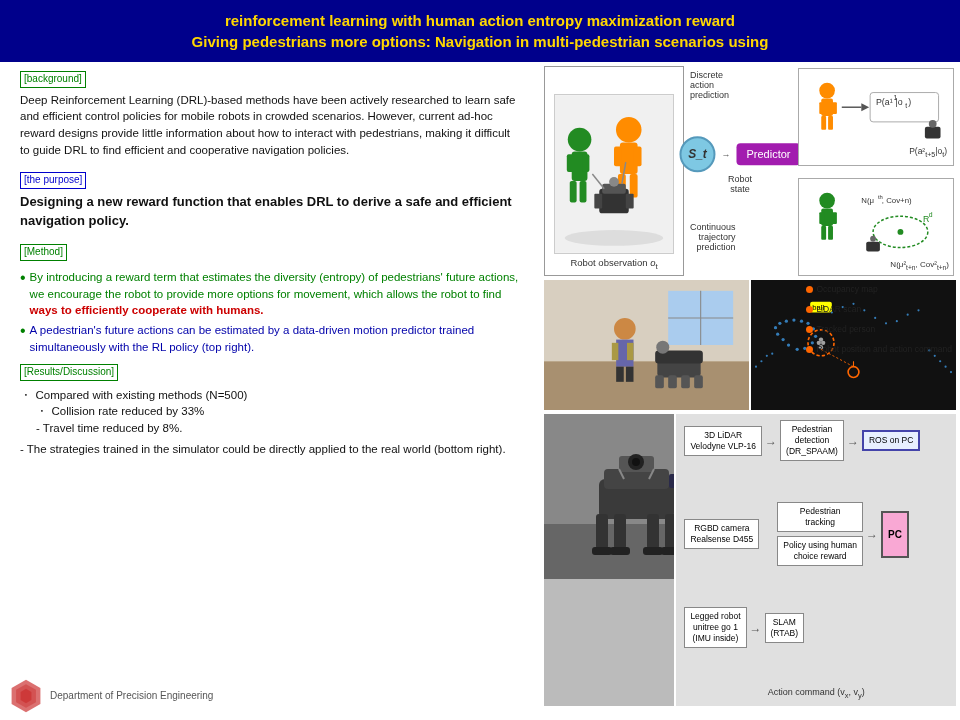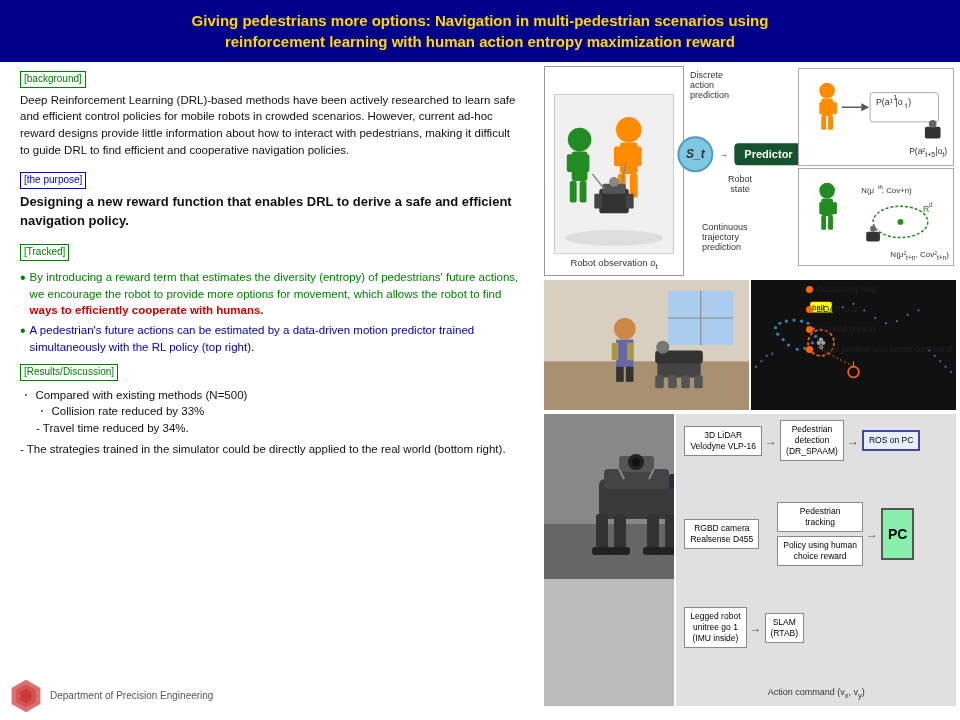--- a/index.html
+++ b/index.html
@@ -143,47 +143,47 @@
       flex: 1;
       display: flex;
       flex-direction: column;
       align-items: center;
       justify-content: center;
       position: relative;
       font-size: 10px;
     }
 
     .pred-box {
-      background: #14532d;
+      background: #a21caf;
       color: #fff;
       padding: 5px 10px;
       border-radius: 4px;
       font-size: 11px;
-      font-weight: bold;
+      font-weight: normal;
     }
 
     .state-circle {
       width: 36px;
       height: 36px;
       border-radius: 50%;
       background: #7ec8e3;
       border: 2px solid #5599bb;
       display: flex;
       align-items: center;
       justify-content: center;
       font-size: 10px;
       font-weight: bold;
       color: #333;
     }
 
     .right-diagram-panel {
       width: 160px;
       display: flex;
       flex-direction: column;
-      gap: 2px;
+      gap: 12px;
       padding: 2px;
     }
 
     .diag-box {
       border: 1px solid #aaa;
       background: #fff;
       height: 98px;
       display: flex;
       flex-direction: column;
       align-items: center;
@@ -267,54 +267,54 @@
       white-space: nowrap;
     }
 
     .brf-arrow {
       color: #555;
       font-size: 12px;
     }
 
     .brf-pc {
       border: 2px solid #555;
-      background: #86efac;
+      background: #f9a8d4;
       padding: 16px 5px;
-      font-size: 14px;
+      font-size: 10px;
       font-weight: bold;
     }
 
     .bottom-action-label {
       text-align: center;
       font-size: 9px;
       color: #333;
       margin-top: 2px;
     }
   </style>
 </head>
 <body>
 
 <div class="header">
+  <div>reinforcement learning with human action entropy maximization reward</div>
   <div>Giving pedestrians more options: Navigation in multi-pedestrian scenarios using</div>
-  <div>reinforcement learning with human action entropy maximization reward</div>
 </div>
 
 <div class="content">
 
   <div class="left-panel">
 
     <span class="tag-background">[background]</span>
 
     <p style="font-size:11.5px; margin-bottom:6px;">Deep Reinforcement Learning (DRL)-based methods have been actively researched to learn safe and efficient control policies for mobile robots in crowded scenarios. However, current ad-hoc reward designs provide little information about how to interact with pedestrians, making it difficult to guide DRL to find efficient and cooperative navigation policies.</p>
 
     <span class="tag-purpose">[the purpose]</span>
 
     <p class="section-title" style="font-size:13px; margin-bottom:6px;">Designing a new reward function that enables DRL to derive a safe and efficient navigation policy.</p>
 
-    <span class="tag-method">[Tracked]</span>
+    <span class="tag-method">[Method]</span>
 
     <div style="margin-top:4px;">
       <div class="bullet-point">
         <span class="bullet-dot">•</span>
         <span class="method-highlight">
           <span>By introducing a reward term that estimates the diversity (entropy) of pedestrians' future actions, we encourage the robot to provide more options for movement, which allows the robot to find </span><span class="red-text">ways to efficiently cooperate with humans.</span>
         </span>
       </div>
       <div class="bullet-point">
         <span class="bullet-dot">•</span>
@@ -327,21 +327,21 @@
     <div class="results-text">
       <div style="display:flex; align-items:flex-start; gap:4px; margin-top:2px;">
         <span>・</span>
         <span>Compared with existing methods (N=500)</span>
       </div>
       <div style="margin-left:16px;">
         <div style="display:flex; gap:4px;">
           <span>・</span>
           <span>Collision rate reduced by 33%</span>
         </div>
-        <div>- Travel time reduced by 34%.</div>
+        <div>- Travel time reduced by 8%.</div>
       </div>
       <div style="margin-top:4px;">- The strategies trained in the simulator could be directly applied to the real world (bottom right).</div>
     </div>
 
     
     <div style="position:absolute; bottom:6px; left:8px; display:flex; align-items:center; gap:6px;">
       <svg class="logo-hex" viewBox="0 0 40 40">
         <polygon points="20,2 36,11 36,29 20,38 4,29 4,11" fill="#cc3333" opacity="0.7"></polygon>
         <polygon points="20,7 31,13 31,27 20,33 9,27 9,13" fill="#cc3333" opacity="0.5"></polygon>
         <polygon points="20,12 26,15.5 26,24.5 20,28 14,24.5 14,15.5" fill="#cc3333" opacity="0.8"></polygon>
@@ -390,21 +390,21 @@
         </div>
         <div style="font-size:9.5px; text-align:center; margin-top:3px; color:#333;">
           Robot observation <em>o</em><sub>t</sub>
         </div>
       </div>
 
       <div class="predictor-diagram">
         <div style="font-size:9px; color:#333; position:absolute; top:4px; left:4px; text-align:left;">
           Discrete<br>action<br>prediction
         </div>
-        <div style="font-size:9px; color:#333; position:absolute; bottom:24px; left:16px; text-align:left;">
+        <div style="font-size:9px; color:#333; position:absolute; bottom:24px; left:4px; text-align:right;">
           Continuous<br>trajectory<br>prediction
         </div>
         <div style="position:absolute; top:50%; left:50%; transform:translate(-50%,-60%); display:flex; flex-direction:column; align-items:center; justify-content:flex-end;">
 
           <div style="display:flex; align-items:center; gap:6px;">
             <div class="state-circle">
               <span style="font-style:italic; font-size:12px;">S_t</span>
             </div>
             <span style="font-size:9px; color:#555;">→</span>
             <div class="pred-box">

